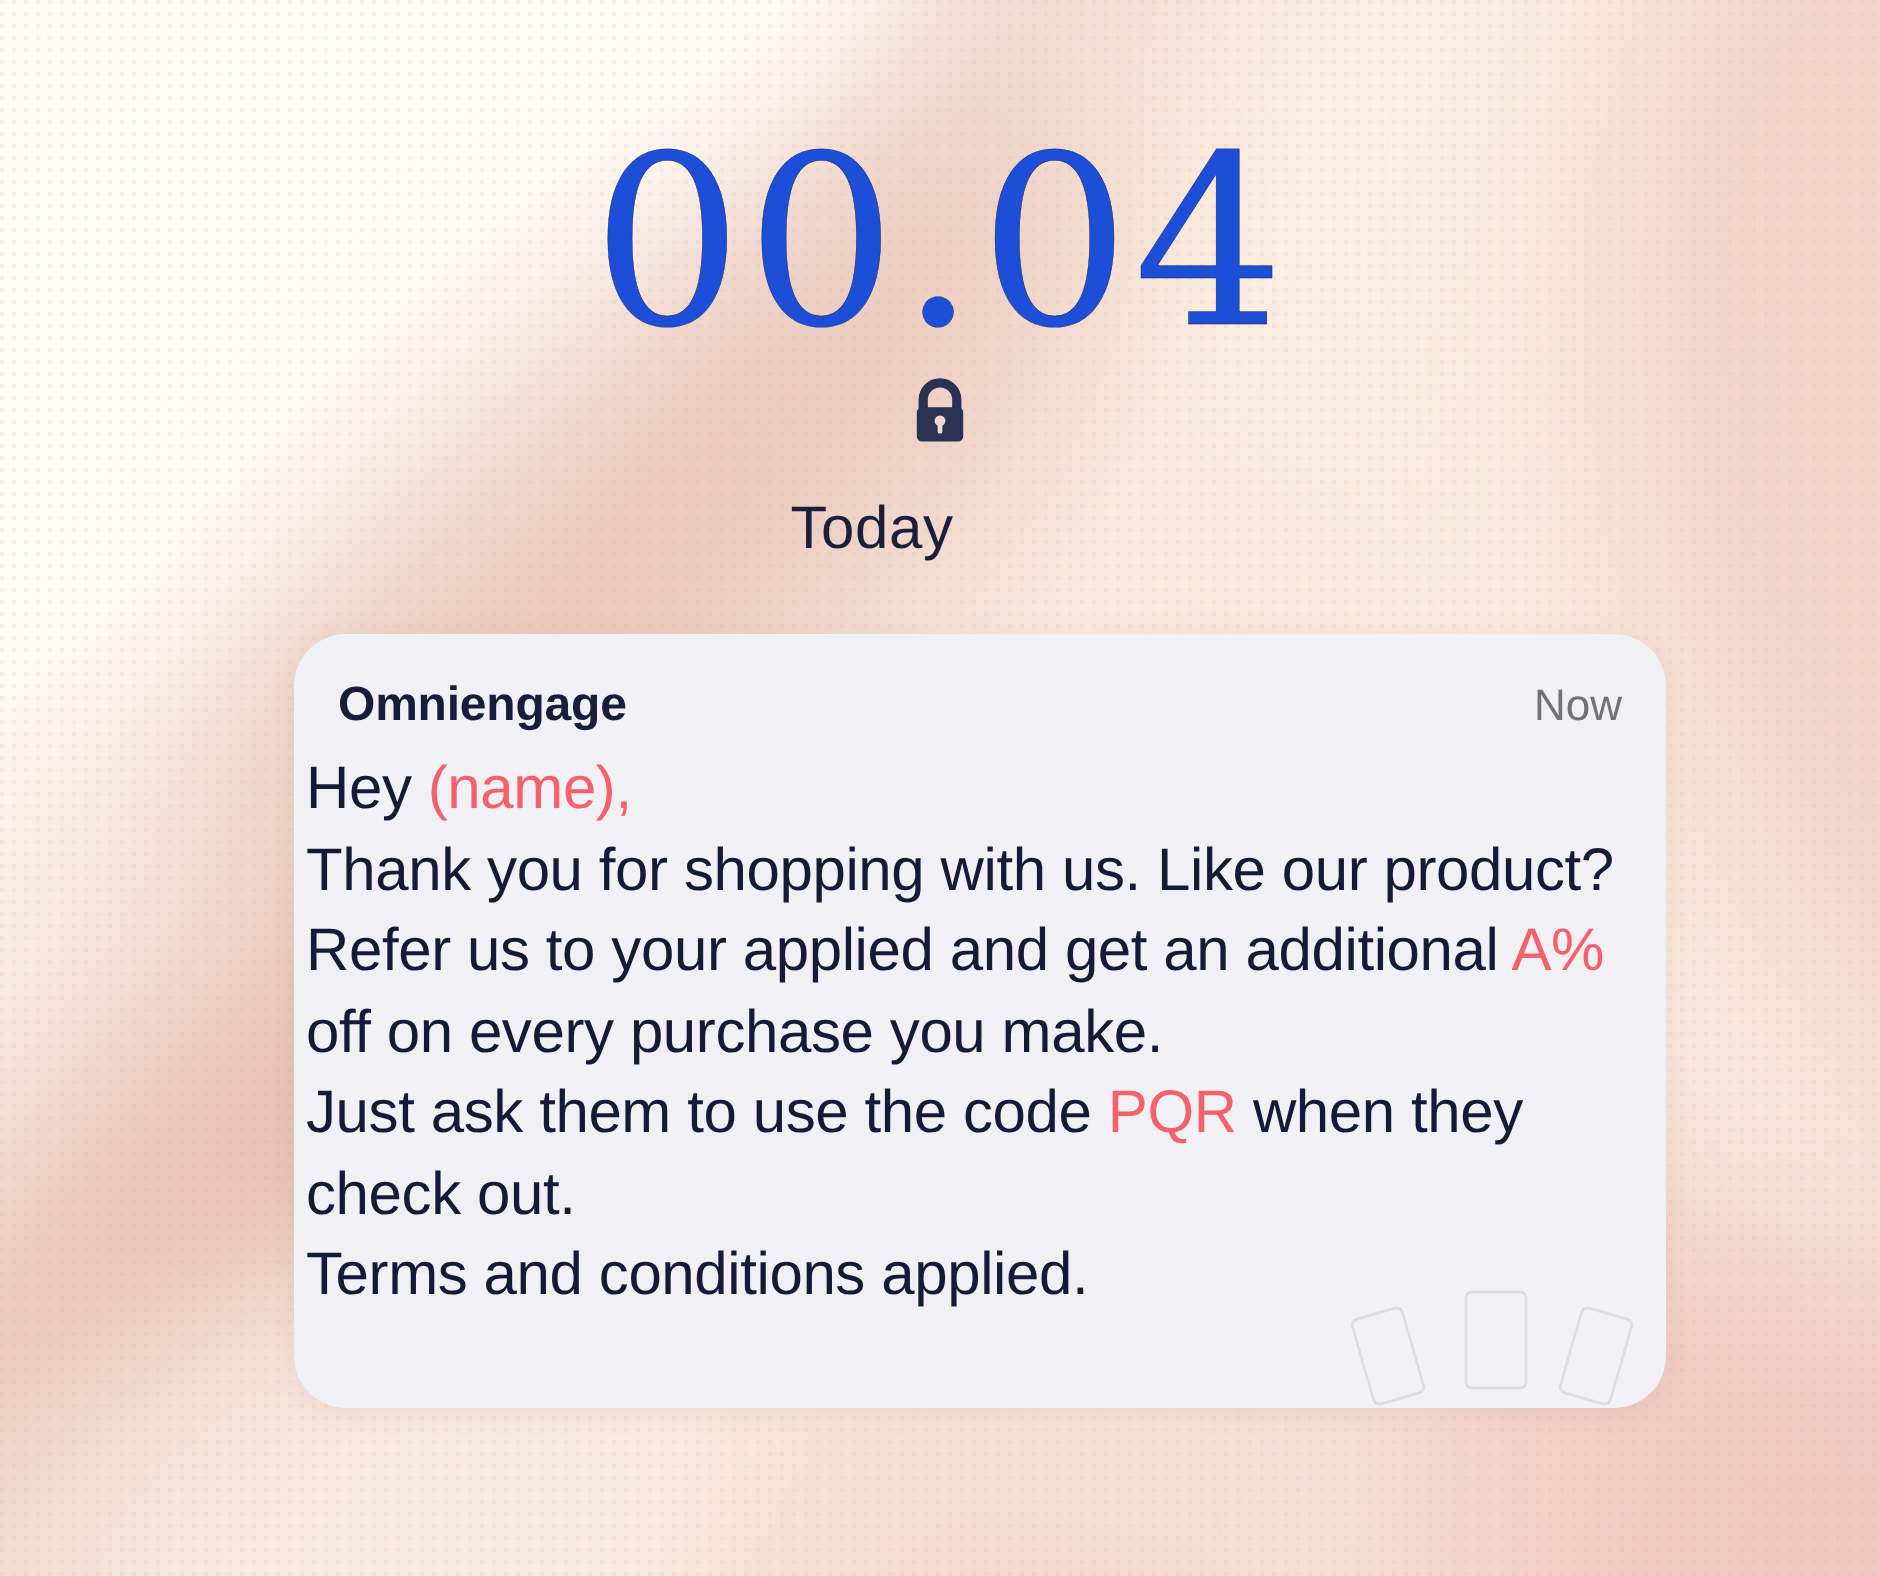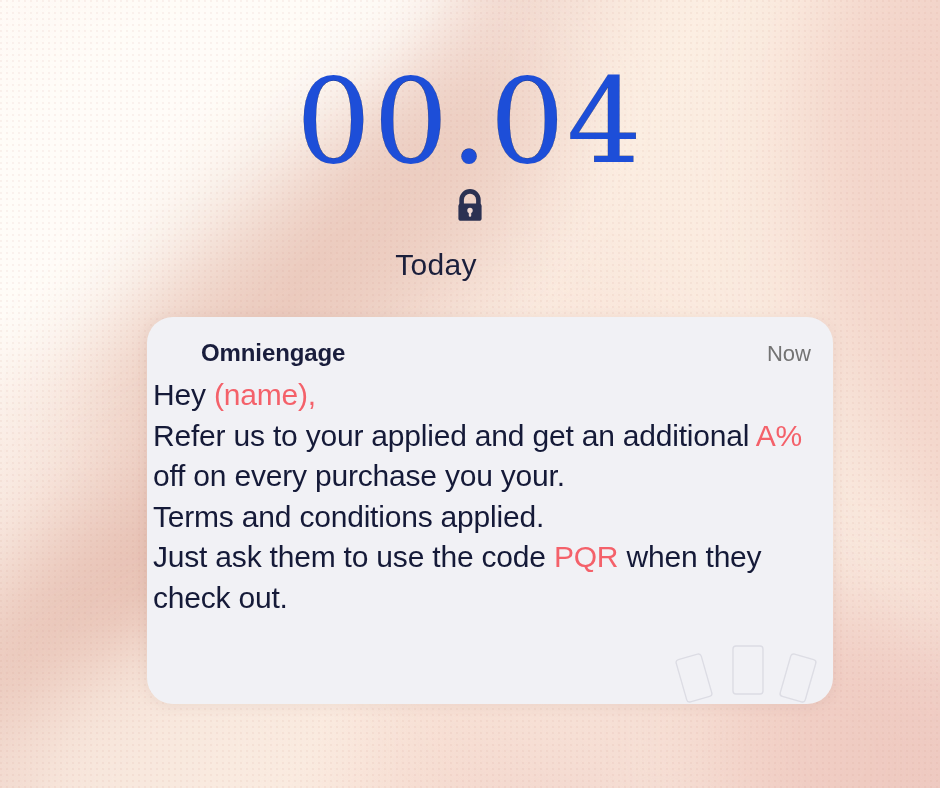--- a/index.html
+++ b/index.html
@@ -178,21 +178,20 @@
     top: 22px;
     display: flex;
     align-items: baseline;
     justify-content: space-between;
   }
   .notif-app {
     font-size: 24px;
     font-weight: bold;
     color: #191d3c;
     letter-spacing: -0.1px;
-    margin-left: 32px;
   }
   .notif-time {
     font-size: 22px;
     font-weight: 400;
     color: #737373;
   }
   .notif-body {
     position: absolute;
     left: 6px;
     right: 10px;
@@ -243,19 +242,20 @@
       <rect x="110" y="28" width="26" height="44" rx="3" transform="rotate(16 123 50)" fill="none" stroke="#c9c9d4" stroke-width="1.4"></rect>
     </svg>
 
     <div class="notif-head">
       <span class="notif-app">Omniengage</span>
       <span class="notif-time">Now</span>
     </div>
 
     <div class="notif-body" id="notif-body">
         <p><span>Hey </span><span class="hl">(name),</span></p>
-        <p><span>Refer us to your applied and get an additional </span><span class="hl">A%</span><span> off on every purchase you your.</span></p>
+        <p><span>Thank you for shopping with us. Like our product?</span></p>
+        <p><span>Refer us to your applied and get an additional </span><span class="hl">A%</span><span> off on every purchase you make.</span></p>
+        <p><span>Just ask them to use the code </span><span class="hl">PQR</span><span> when they check out.</span></p>
         <p><span>Terms and conditions applied.</span></p>
-        <p><span>Just ask them to use the code </span><span class="hl">PQR</span><span> when they check out.</span></p>
       </div>
   </div>
 
 </div>
 
 </body></html>

